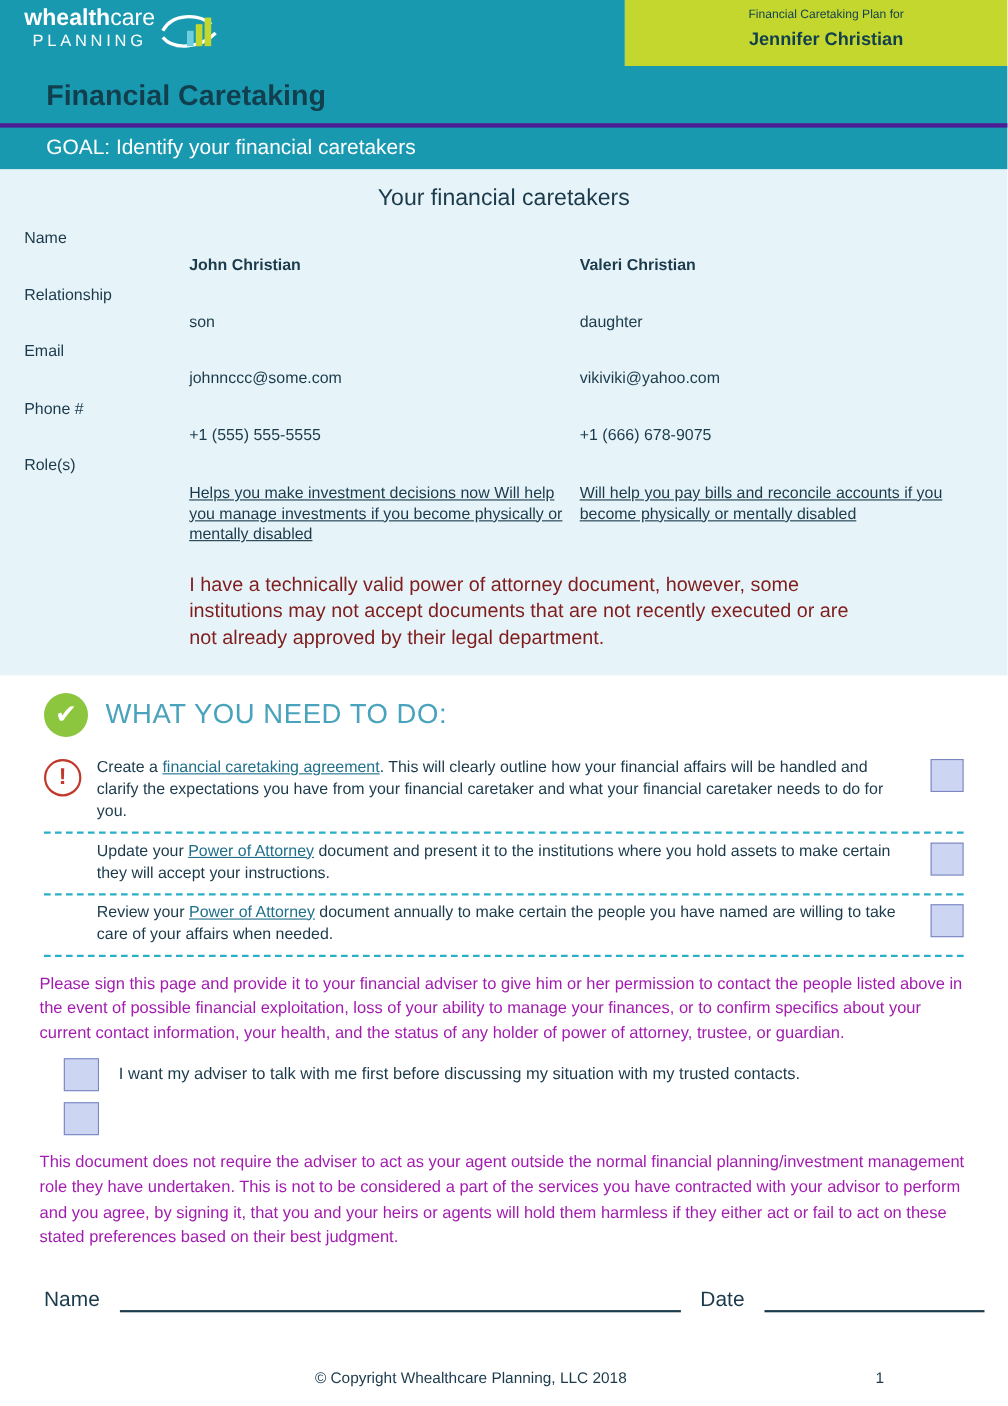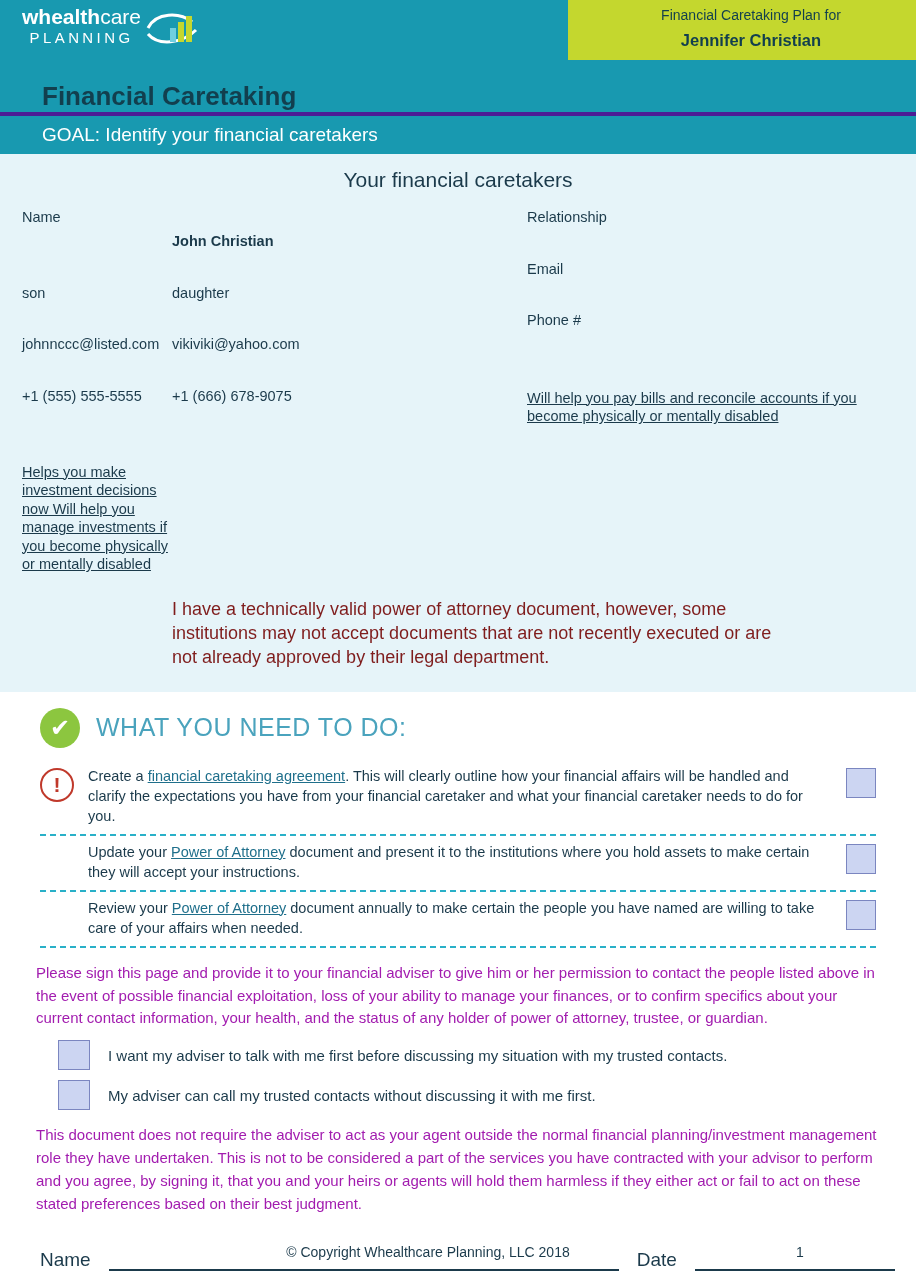--- a/index.html
+++ b/index.html
@@ -53,30 +53,30 @@
     top: 8px;
     width: 54px;
     height: 40px;
   }
   .header-right {
     flex: 1;
     background: #c4d72e;
     padding: 7px 0 0 18px;
     color: #1b3a4b;
   }
-  .header-right .line1 { font-size: 14px; color: #123f4e; }
+  .header-right .line1 { font-size: 11px; color: #123f4e; }
   .header-right .line2 { font-size: 16.5px; font-weight: bold; margin-top: 8px; color: #123f4e; }
 
   
   .title-band {
     background: #1899b0;
     height: 52px;
     padding-left: 42px;
     display: flex;
-    align-items: flex-end;
+    align-items: center;
   }
   .title-band h1 {
     margin: 0;
     font-size: 26px;
     font-weight: bold;
     color: #123f4e;
   }
   .goal-band {
     background: #1899b0;
     height: 42px;
@@ -274,35 +274,37 @@
 </div>
 <div class="goal-band">
   <div class="goal">GOAL: Identify your financial caretakers</div>
 </div>
 
 <div class="panel">
   <h2>Your financial caretakers</h2>
   <div class="ct-grid">
     <div class="ct-label">Name</div>
     <div class="ct-val ct-name">John Christian</div>
+    <div class="ct-val ct-name">Valeri Christian</div>
 
     <div class="ct-label">Relationship</div>
     <div class="ct-val">son</div>
     <div class="ct-val">daughter</div>
 
     <div class="ct-label">Email</div>
-    <div class="ct-val">johnnccc@listed.com</div>
+    <div class="ct-val">johnnccc@some.com</div>
     <div class="ct-val">vikiviki@yahoo.com</div>
 
     <div class="ct-label">Phone #</div>
     <div class="ct-val">+1 (555) 555-5555</div>
     <div class="ct-val">+1 (666) 678-9075</div>
 
+    <div class="ct-label">Role(s)</div>
+    <div class="ct-val ct-roles">Helps you make investment decisions now Will help you manage investments if you become physically or mentally disabled</div>
     <div class="ct-val ct-roles">Will help you pay bills and reconcile accounts if you become physically or mentally disabled</div>
-    <div class="ct-val ct-roles">Helps you make investment decisions now Will help you manage investments if you become physically or mentally disabled</div>
   </div>
   <div class="note">I have a technically valid power of attorney document, however, some institutions may not accept documents that are not recently executed or are not already approved by their legal department.</div>
 </div>
 
 <div class="todo-wrap">
   <div class="todo-head">
     <div class="check-badge">✔</div>
     <h3>WHAT YOU NEED TO DO:</h3>
   </div>
 
@@ -329,21 +331,20 @@
 </div>
 
 <div class="para">Please sign this page and provide it to your financial adviser to give him or her permission to contact the people listed above in the event of possible financial exploitation, loss of your ability to manage your finances, or to confirm specifics about your current contact information, your health, and the status of any holder of power of attorney, trustee, or guardian.</div>
 
 <div class="opt-row">
   <div class="opt-box"></div>
   <div class="opt-text">I want my adviser to talk with me first before discussing my situation with my trusted contacts.</div>
 </div>
 <div class="opt-row">
   <div class="opt-box"></div>
-  <div class="opt-text">My adviser can call my trusted contacts without discussing it with me first.</div>
 </div>
 
 <div class="para">This document does not require the adviser to act as your agent outside the normal financial planning/investment management role they have undertaken. This is not to be considered a part of the services you have contracted with your advisor to perform and you agree, by signing it, that you and your heirs or agents will hold them harmless if they either act or fail to act on these stated preferences based on their best judgment.</div>
 
 <div class="sig-row">
   <div class="sig-label">Name</div>
   <div class="sig-line-long"></div>
   <div class="sig-label">Date</div>
   <div class="sig-line-short"></div>
 </div>

